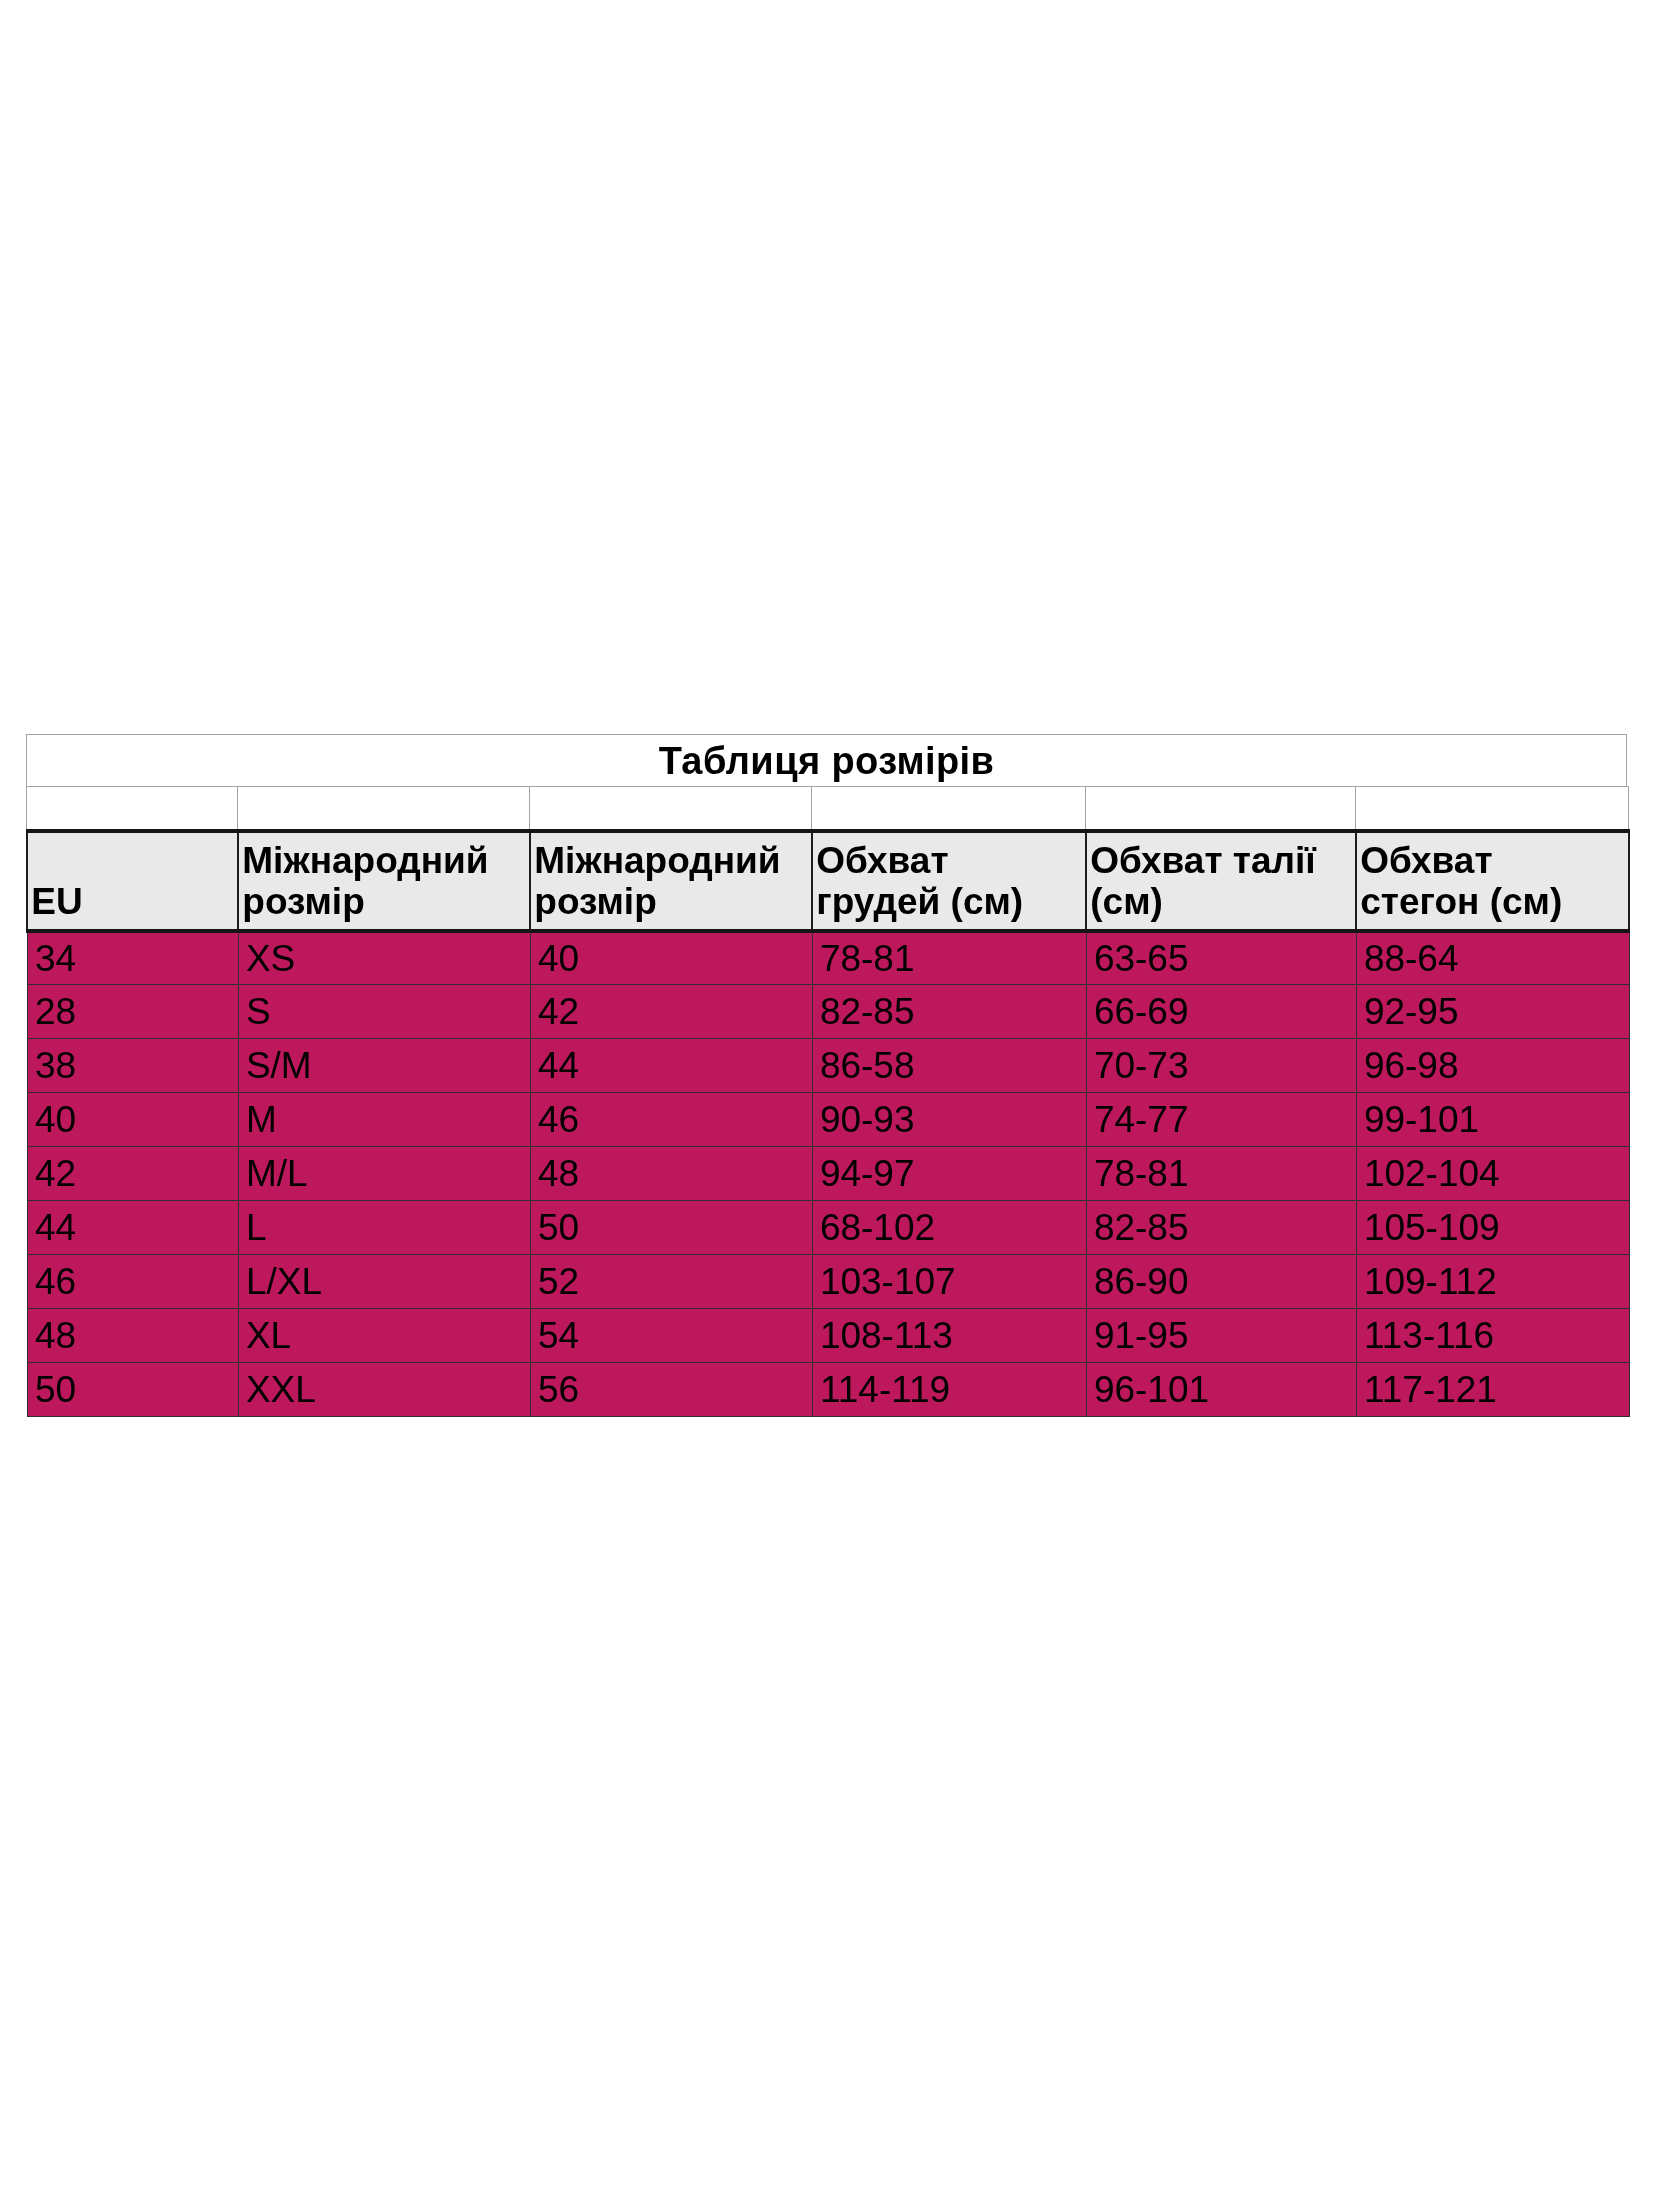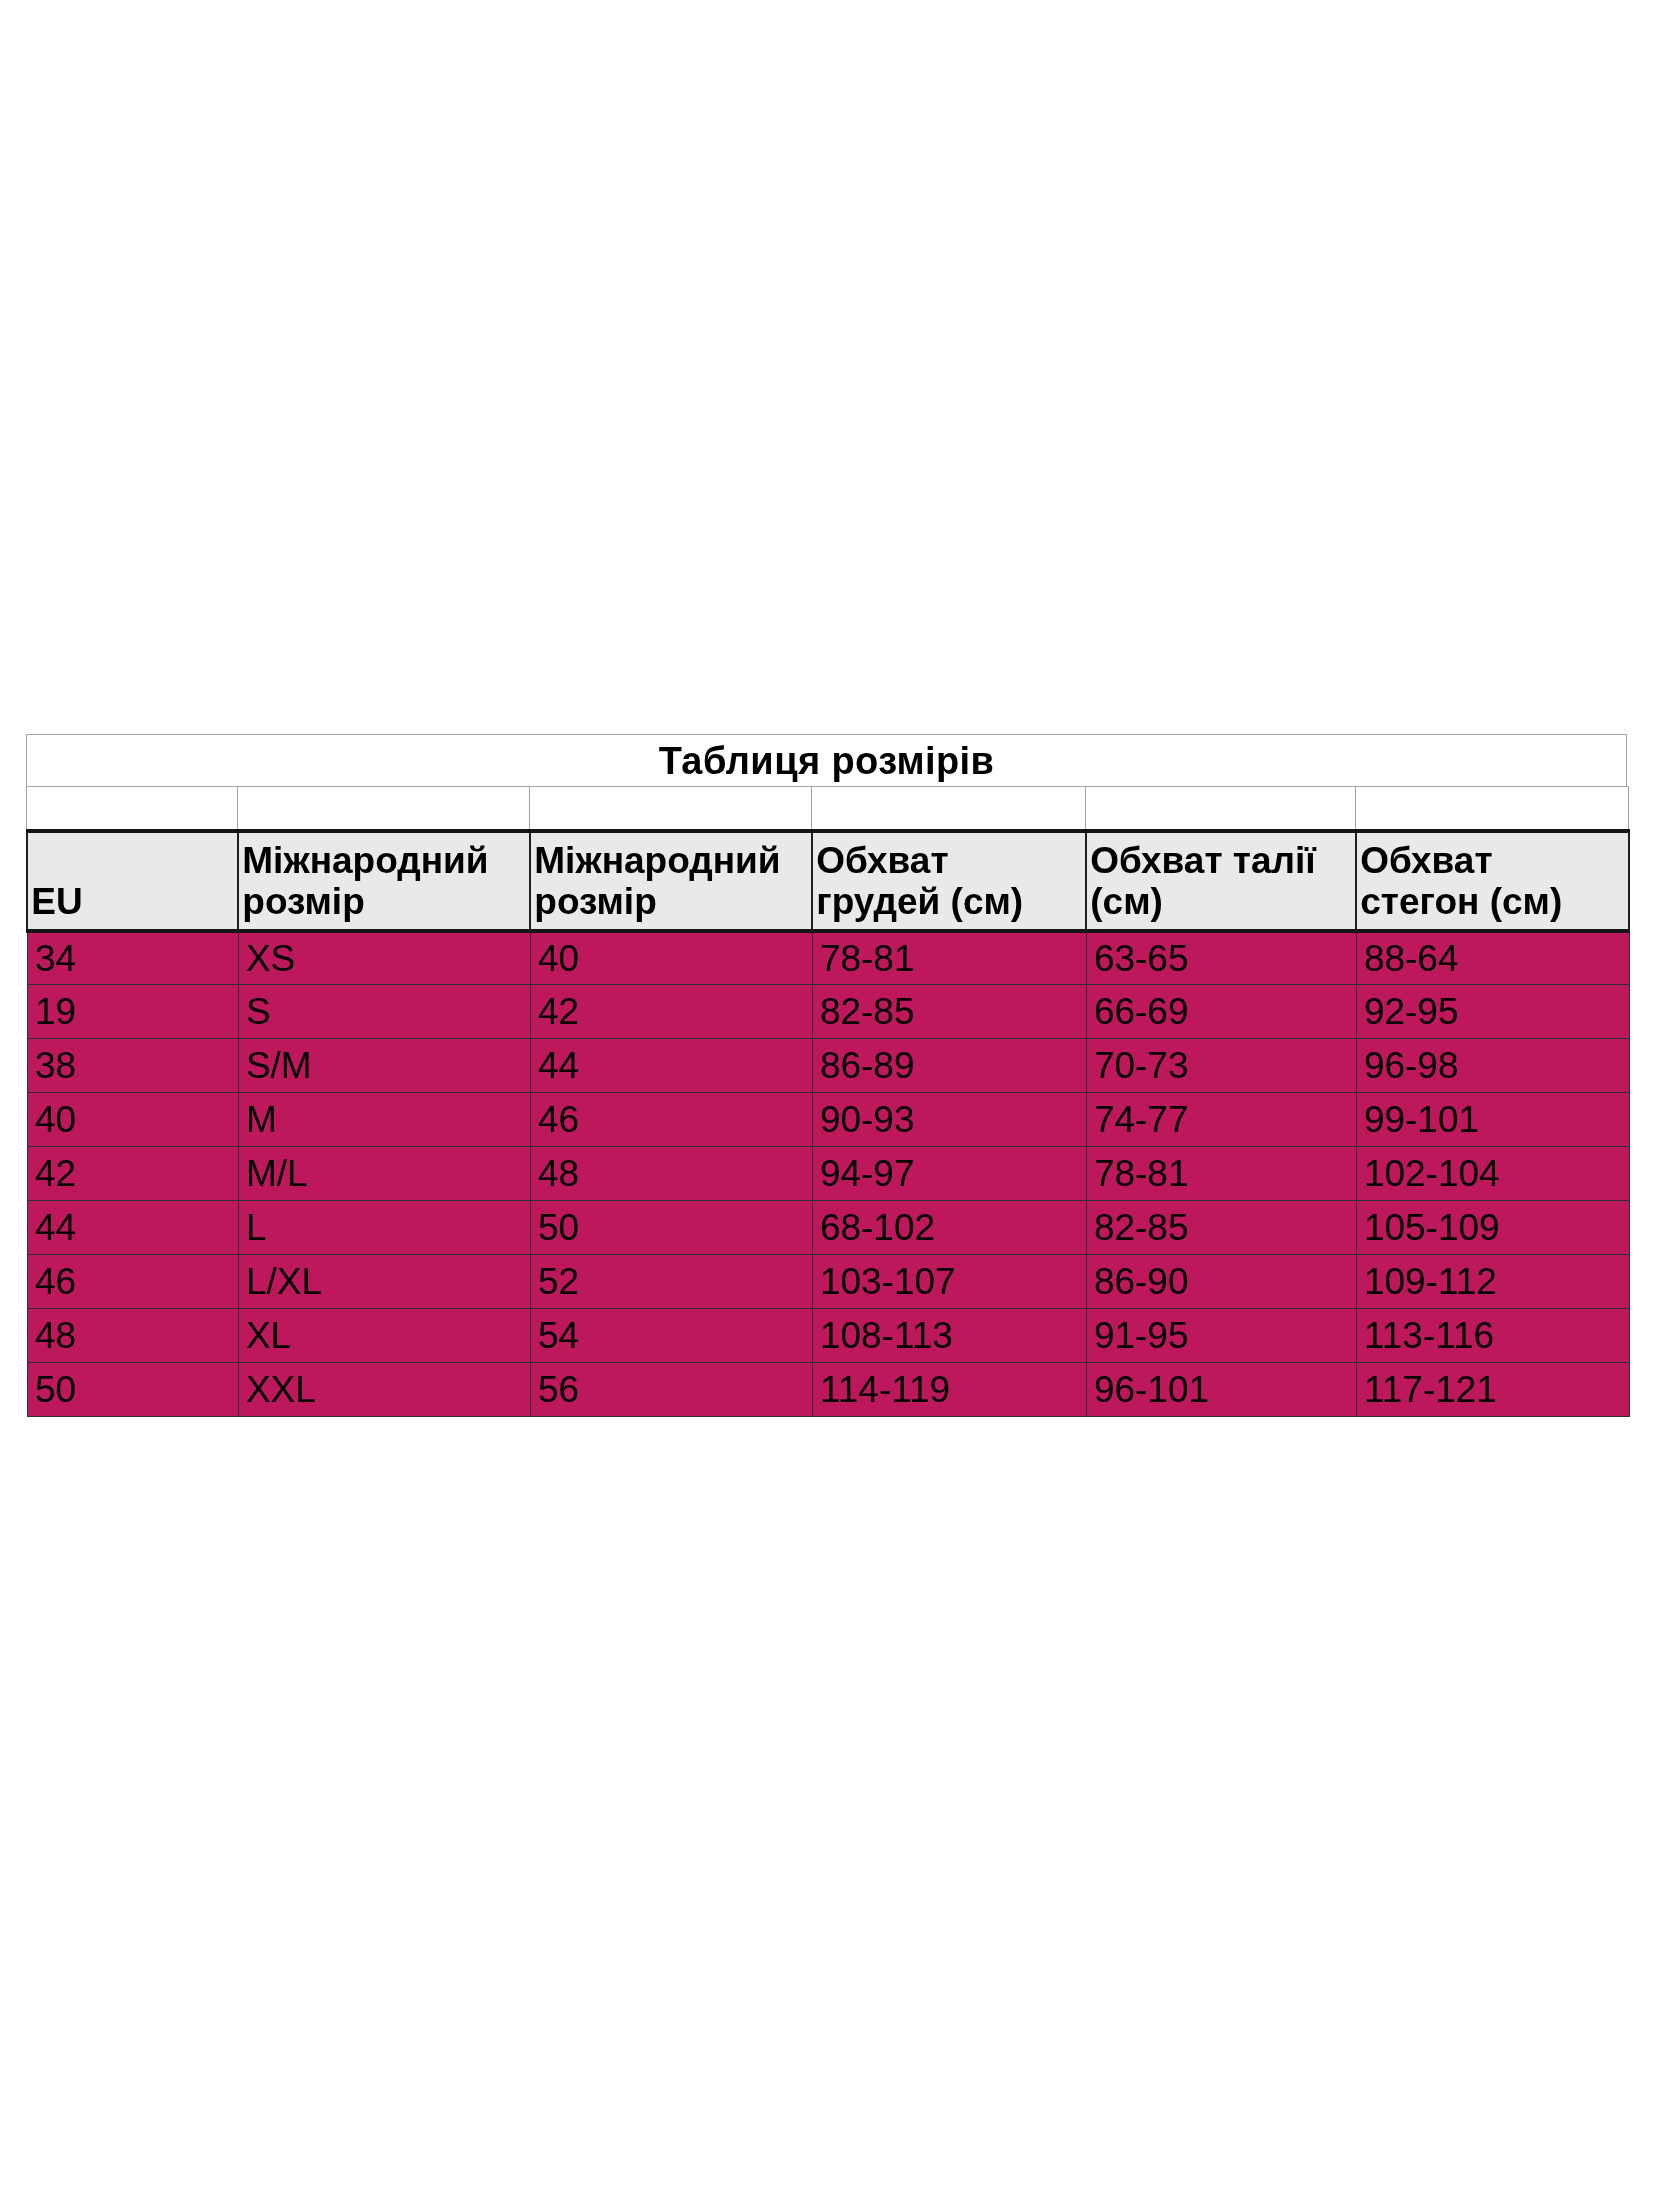--- a/index.html
+++ b/index.html
@@ -141,32 +141,32 @@
 
     <tr>
           <td>34</td>
           <td>XS</td>
           <td>40</td>
           <td>78-81</td>
           <td>63-65</td>
           <td>88-64</td>
         </tr>
         <tr>
-          <td>19</td>
+          <td>28</td>
           <td>S</td>
           <td>42</td>
           <td>82-85</td>
           <td>66-69</td>
           <td>92-95</td>
         </tr>
         <tr>
           <td>38</td>
           <td>S/M</td>
           <td>44</td>
-          <td>86-89</td>
+          <td>86-58</td>
           <td>70-73</td>
           <td>96-98</td>
         </tr>
         <tr>
           <td>40</td>
           <td>M</td>
           <td>46</td>
           <td>90-93</td>
           <td>74-77</td>
           <td>99-101</td>

